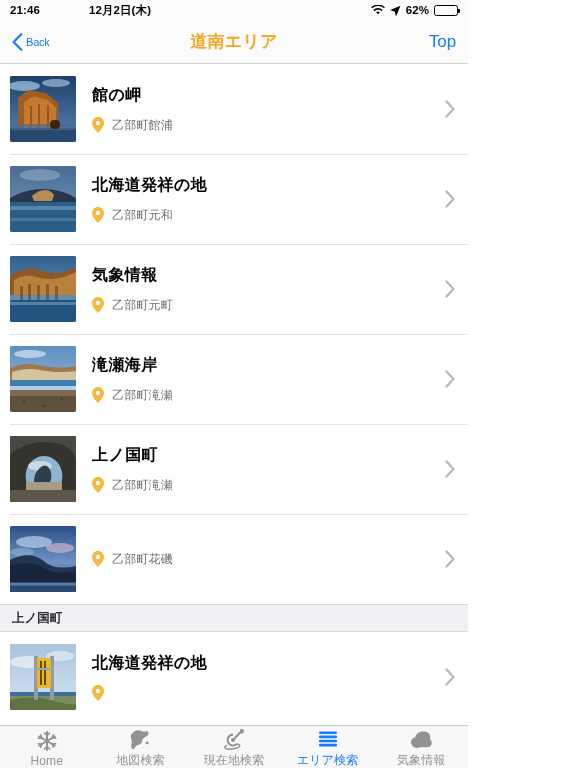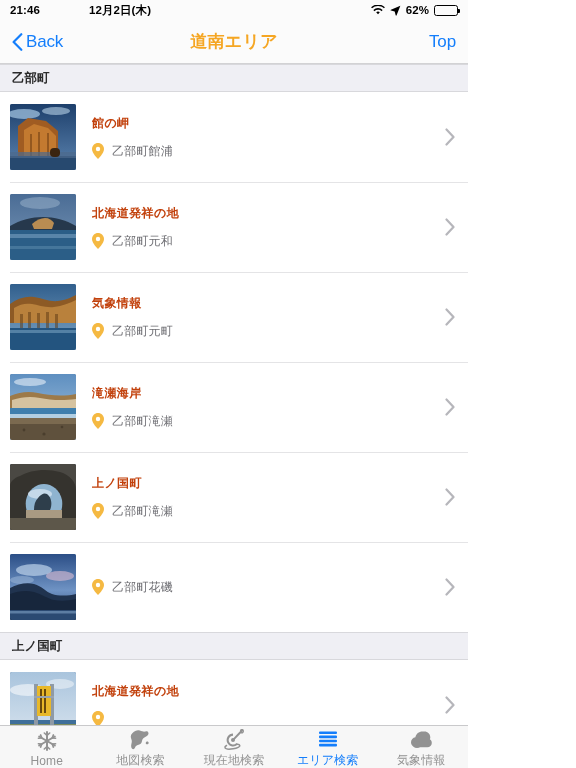--- a/index.html
+++ b/index.html
@@ -41,21 +41,21 @@
   .navbar {
     flex: 0 0 44px; height: 44px;
     background: #fbfbfb;
     border-bottom: 0.5px solid #d2d2d4;
     display: flex; align-items: center;
     position: relative;
     padding: 0 12px;
   }
   .nav-back { display:flex; align-items:center; gap:3px; cursor:pointer; }
   .nav-chev-left { width: 11px; height: 18px; display:block; }
-  .nav-back-label { color:#147efb; font-size:17px; letter-spacing:-0.2px; }
+  .nav-back-label { color:#147efb; font-size:11px; letter-spacing:-0.2px; }
   .nav-title {
     position: absolute; left:0; right:0; text-align:center;
     color:#f5a623; font-size:17px; font-weight:700; letter-spacing:0.3px;
     pointer-events:none;
   }
   .nav-top { margin-left:auto; color:#147efb; font-size:17px; cursor:pointer; letter-spacing:-0.1px;text-align:center; }
 
   
   .list {
     flex: 1 1 auto; overflow: hidden; background:#fff;
@@ -77,21 +77,21 @@
     content:""; position:absolute; left:10px; right:0; top:0;
     height:1px; background:#e4e4e6;
   }
   .thumb {
     width:66px; height:66px; flex:0 0 66px; border-radius:2px;
     overflow:hidden; position:relative; background:#4a6f95;
   }
   .thumb svg { display:block; width:66px; height:66px; }
   .row-body { flex:1 1 auto; padding-left:16px; min-width:0; }
   .row-title {
-    color:#c2410c; font-size:12px; font-weight:700; letter-spacing:0.4px;
+    color:#000000; font-size:16px; font-weight:700; letter-spacing:0.4px;
     white-space:nowrap; overflow:hidden; text-overflow:ellipsis;
     margin-bottom: 11px;
   }
   .row-loc { display:flex; align-items:center; gap:8px; }
   .pin-ico { width:12px; height:16px; flex:0 0 12px; display:block; }
   .row-addr { color:#6d6d72; font-size:12px; letter-spacing:0.2px; }
   .row-chev { flex:0 0 12px; width:12px; height:18px; margin-left:8px; }
 
   
   .tabbar {
@@ -146,21 +146,20 @@
             <path d="M9.3 1.2 1.6 9l7.7 7.8" fill="none" stroke="#147efb" stroke-width="2.2" stroke-linecap="round" stroke-linejoin="round"></path>
           </svg>
       </span>
       <span class="nav-back-label">Back</span>
     </div>
     <div class="nav-title">道南エリア</div>
     <div class="nav-top">Top</div>
   </div>
 
   <div class="list" id="list">
-      <div class="section-header">乙部町</div>
       <div class="row">
         <div class="thumb">
           <svg viewBox="0 0 66 66">
             <defs>
               <linearGradient id="t1s" x1="0" y1="0" x2="0" y2="1">
                 <stop offset="0" stop-color="#1d3f6b"></stop>
                 <stop offset="1" stop-color="#5c84b0"></stop>
               </linearGradient>
             </defs>
             <rect width="66" height="66" fill="url(#t1s)"></rect>

